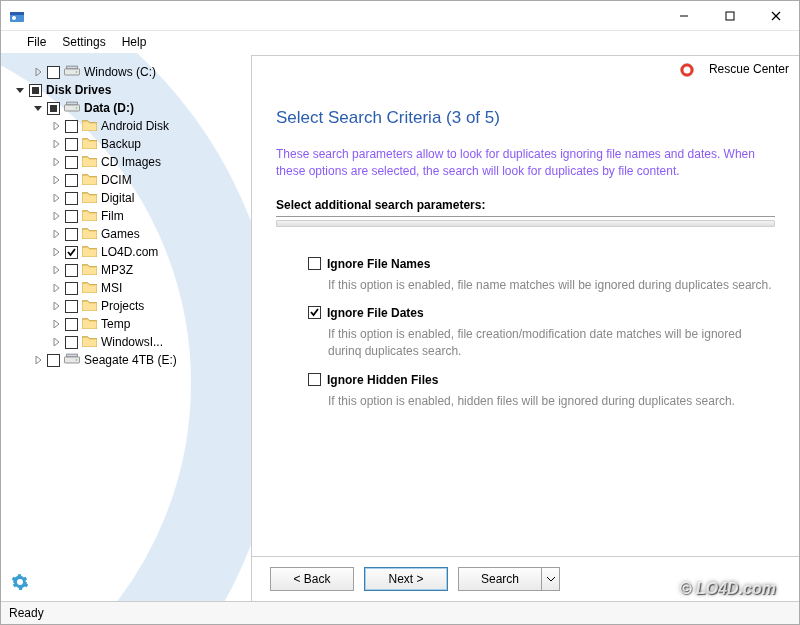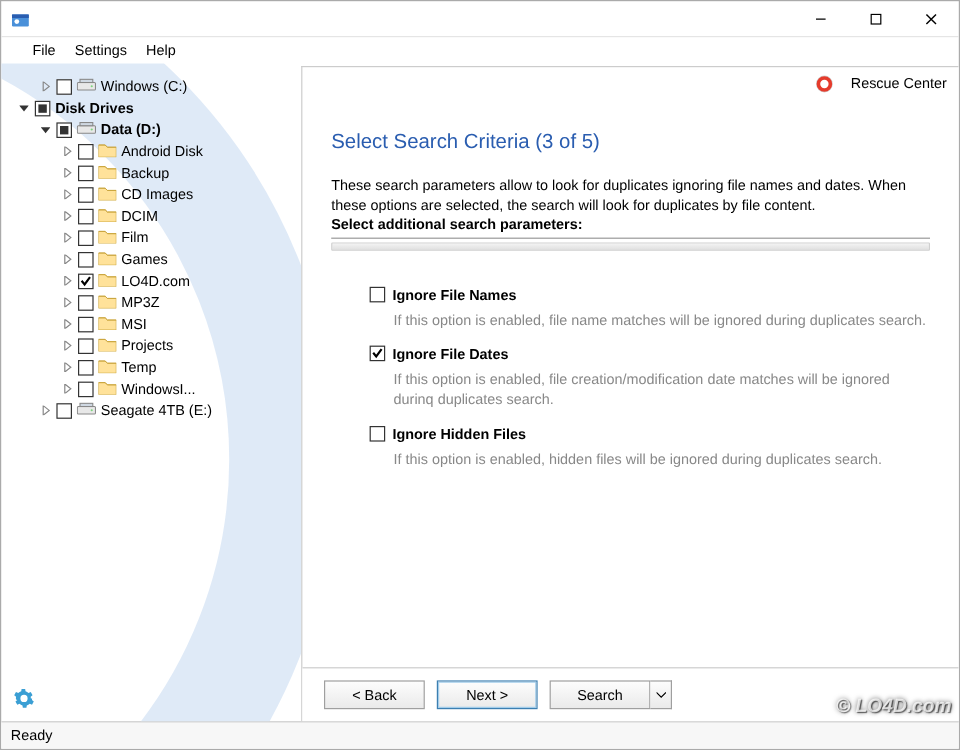--- a/index.html
+++ b/index.html
@@ -12,36 +12,36 @@
   .win-btn { width:46px; height:30px; display:flex; align-items:center; justify-content:center; }
   .menubar { height:22px; display:flex; align-items:center; padding-left:18px; gap:0; }
   .menubar span { padding:2px 8px; }
   .body { flex:1; display:flex; position:relative; overflow:hidden; }
   .bg-curve { position:absolute; left:-620px; top:-120px; width:900px; height:900px; border:90px solid #dbe8f6; border-radius:50%; z-index:0; opacity:0.9;}
   .sidebar { width:250px; padding:10px 6px 10px 4px; position:relative; z-index:1; overflow:hidden; }
   .main { flex:1; border-left:1px solid #ccc; border-top:1px solid #ccc; margin-top:2px; background:#fff; position:relative; z-index:1; display:flex; flex-direction:column; }
   .rescue { position:absolute; top:6px; right:10px; display:flex; gap:14px; font-size:12px; }
   .content { padding:28px 24px 8px 24px; flex:1; display:flex; flex-direction:column; }
   h2.page-title { color:#2a5db0; font-weight:400; font-size:17px; margin:24px 0 18px 0; }
-  .desc { font-size:12px; color:#000000; line-height:1.4; margin-bottom:0; }
+  .desc { font-size:12px; color:#8b5cf6; line-height:1.4; margin-bottom:18px; }
   .params-label { font-weight:700; font-size:12px; margin-bottom:4px; }
   .hr-line { height:1px; background:linear-gradient(#999,#999); margin-bottom:3px; }
   .hr-bar { height:7px; background:linear-gradient(#f3f3f3,#e0e0e0); border:1px solid #cfcfcf; border-radius:1px; margin-bottom:22px;}
   .opt { margin:8px 0 4px 32px; }
   .opt-row { display:flex; align-items:center; gap:6px; font-weight:700; font-size:12px; }
   .opt-row .box { width:13px; height:13px; border:1px solid #333; background:#fff; display:flex; align-items:center; justify-content:center; }
   .opt-desc { color:#888; font-size:12px; margin:6px 0 12px 20px; line-height:1.45; max-width:480px; }
   .footer-btns { border-top:1px solid #ccc; padding:10px 18px; display:flex; gap:10px; background:#fff;}
   .btn { height:24px; min-width:84px; background:linear-gradient(#fdfdfd,#eaeaea); border:1px solid #9f9f9f; font-size:12px; display:flex; align-items:center; justify-content:center; padding:0 10px; }
   .btn.primary { border-color:#3c7fb1; box-shadow: inset 0 0 0 1px #a3cdea; }
   .btn-split { display:flex; }
   .btn-split .drop { min-width:18px; width:18px; border-left:none; padding:0; }
   .statusbar { height:23px; border-top:1px solid #ccc; display:flex; align-items:center; padding:0 8px; font-size:12px; background:#f7f7f7;}
   .gear-bl { position:absolute; bottom:30px; left:10px; z-index:2; }
-  .watermark { position:absolute; right:6px; bottom:26px; font-size:16px; color:rgba(255,255,255,.75); font-style:italic; font-weight:700; z-index:3; text-shadow: 0 0 4px rgba(0,0,0,.6), 1px 1px 1px rgba(0,0,0,.6);}
+  .watermark { position:absolute; right:23px; bottom:26px; font-size:16px; color:rgba(255,255,255,.75); font-style:italic; font-weight:700; z-index:3; text-shadow: 0 0 4px rgba(0,0,0,.6), 1px 1px 1px rgba(0,0,0,.6);}
   
   .tree ul { list-style:none; margin:0; padding:0; }
   .tree li { white-space:nowrap; }
   .row { display:flex; align-items:center; height:18px; gap:4px; }
   .indent { display:inline-block; }
   .tri { width:10px; height:10px; display:flex; align-items:center; justify-content:center; color:#666; }
   .chk { width:13px; height:13px; border:1px solid #333; background:#fff; display:flex; align-items:center; justify-content:center; }
   .chk.ind::after { content:""; width:7px; height:7px; background:#333; }
   .chk.ck svg { display:block; }
   .lbl { font-size:12px; }
@@ -208,20 +208,36 @@
               <span class="tri">
                 <svg width="8" height="8">
                   <path d="M2 0l5 4-5 4z" fill="none" stroke="#888"></path>
                 </svg>
               </span>
               <span class="chk"></span>
               <span><svg class="folder-icon" viewBox="0 0 16 13">
                   <path d="M0 2h6l2 2h8v9H0z" fill="#ffe29a" stroke="#caa43b" stroke-width="0.8"></path>
                   <path d="M0 2h6l2 2h8" fill="none" stroke="#caa43b" stroke-width="0.8"></path>
                 </svg></span>
+              <span class="lbl">Digital</span>
+            </div>
+          </li>
+          <li>
+            <div class="row">
+              <span class="indent" style="width: 42px;"></span>
+              <span class="tri">
+                <svg width="8" height="8">
+                  <path d="M2 0l5 4-5 4z" fill="none" stroke="#888"></path>
+                </svg>
+              </span>
+              <span class="chk"></span>
+              <span><svg class="folder-icon" viewBox="0 0 16 13">
+                  <path d="M0 2h6l2 2h8v9H0z" fill="#ffe29a" stroke="#caa43b" stroke-width="0.8"></path>
+                  <path d="M0 2h6l2 2h8" fill="none" stroke="#caa43b" stroke-width="0.8"></path>
+                </svg></span>
               <span class="lbl">Film</span>
             </div>
           </li>
           <li>
             <div class="row">
               <span class="indent" style="width: 42px;"></span>
               <span class="tri">
                 <svg width="8" height="8">
                   <path d="M2 0l5 4-5 4z" fill="none" stroke="#888"></path>
                 </svg>

